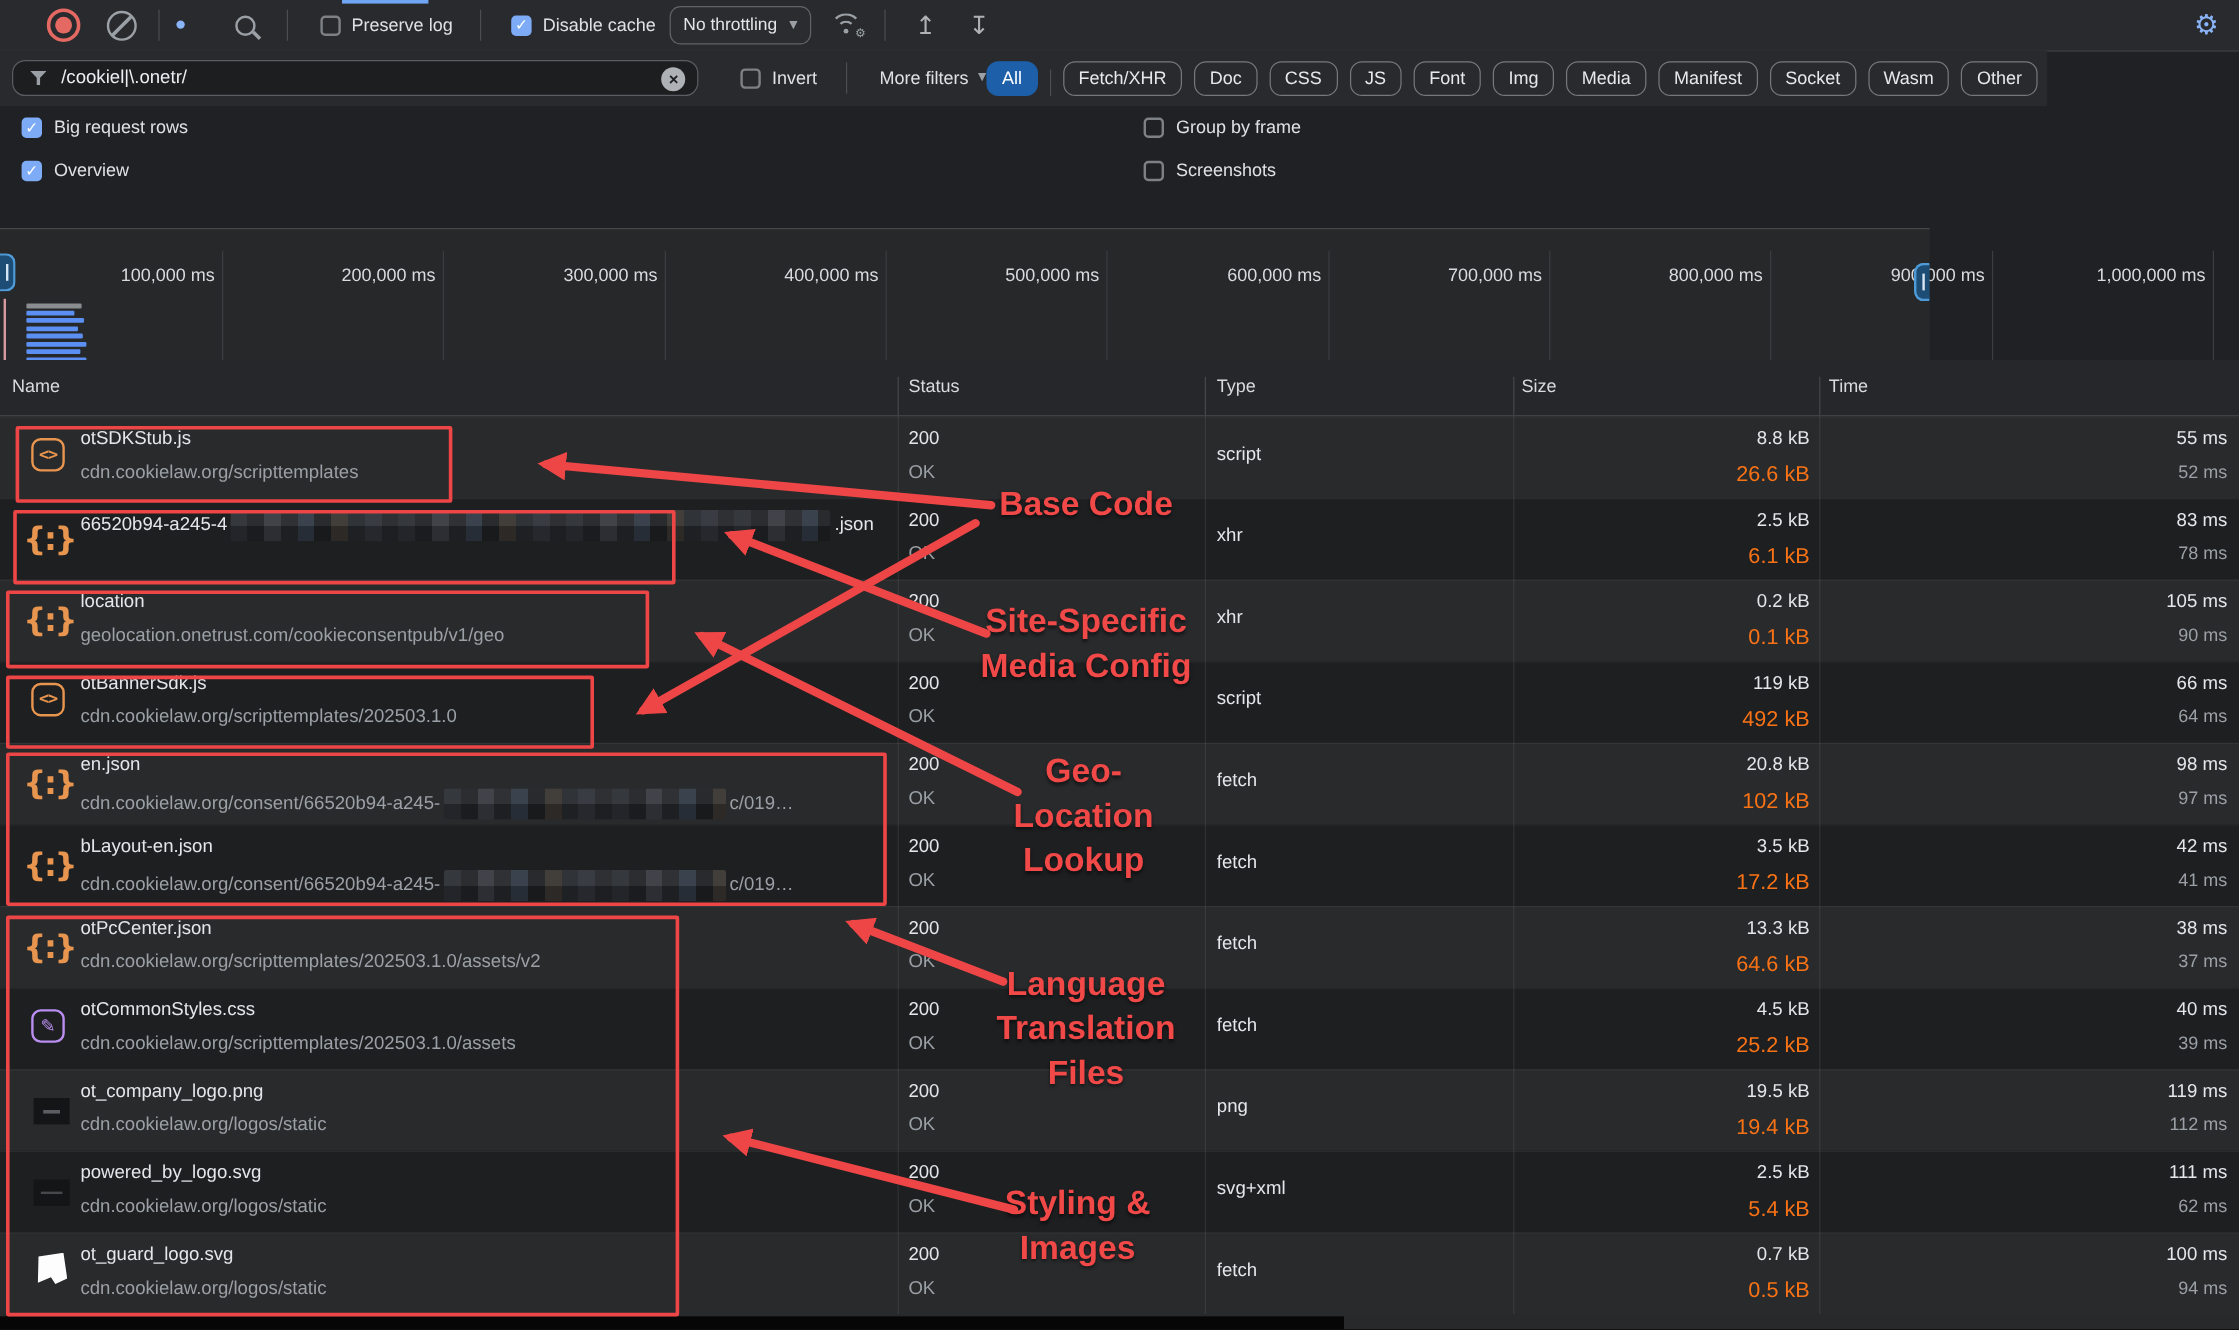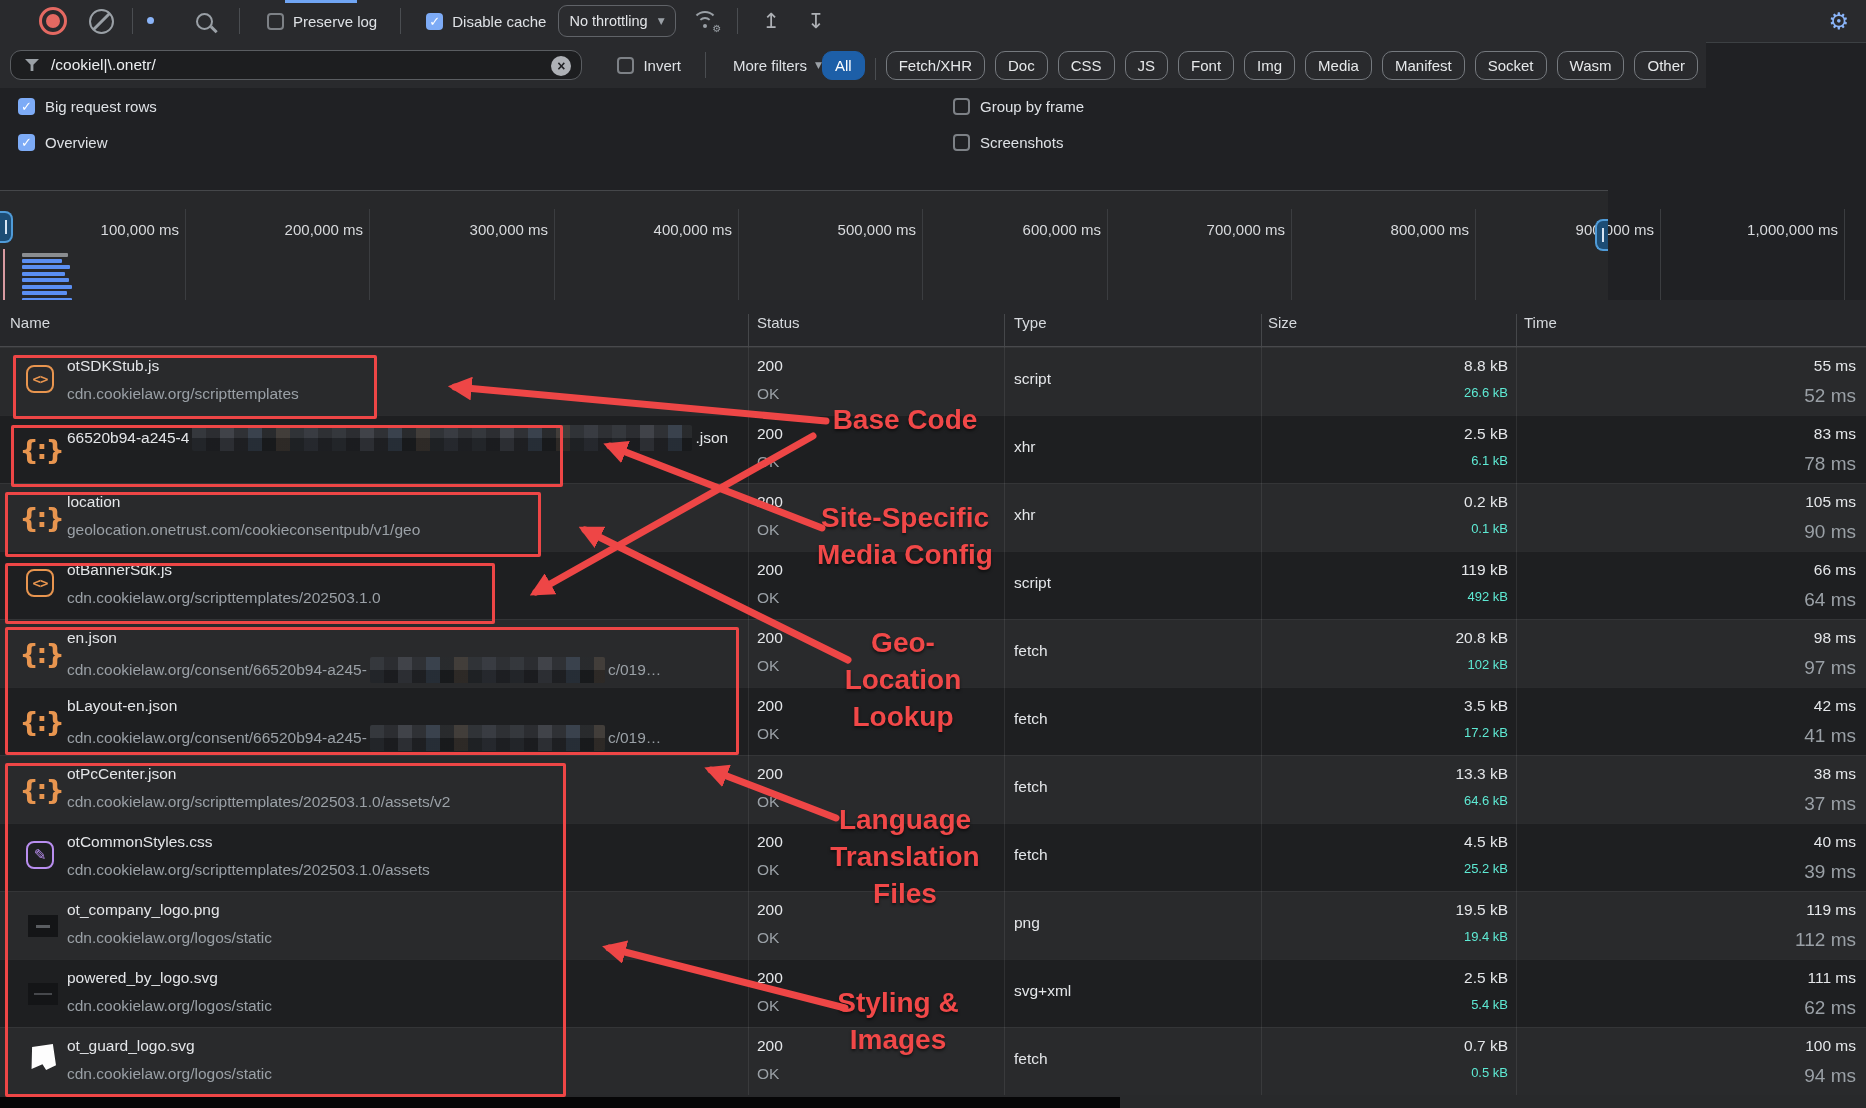--- a/index.html
+++ b/index.html
@@ -73,23 +73,23 @@
   .coldiv{position:absolute;top:347px;height:748px;width:1px;background:rgba(255,255,255,0.08);z-index:2;}
   .row{position:absolute;left:0;width:1866px;height:68px;border-top:1px solid rgba(255,255,255,0.055);box-sizing:border-box;}
   .row.sA{background:#292a2c;}
   .row.sB{background:#1e1f21;}
   .row .nm{position:absolute;left:67px;top:9px;font-size:15.5px;color:#e4e6e9;white-space:nowrap;display:flex;align-items:center;}
   .row .url{position:absolute;left:67px;top:37px;font-size:15.5px;color:#9aa0a6;white-space:nowrap;display:flex;align-items:center;}
   .row .st{position:absolute;left:757px;top:9px;font-size:15.5px;color:#e4e6e9;}
   .row .stok{position:absolute;left:757px;top:37px;font-size:15.5px;color:#9aa0a6;}
   .row .ty{position:absolute;left:1014px;top:22px;font-size:15.5px;color:#e4e6e9;}
   .row .sz{position:absolute;right:358px;top:9px;font-size:15.5px;color:#e4e6e9;text-align:center;}
-  .row .sz2{position:absolute;right:358px;top:37px;font-size:13px;color:#5eead4;}
+  .row .sz2{position:absolute;right:358px;top:37px;font-size:18px;color:#f97316;}
   .row .tm{position:absolute;right:10px;top:9px;font-size:15.5px;color:#e4e6e9;}
-  .row .tm2{position:absolute;right:10px;top:37px;font-size:19px;color:#9aa0a6;}
+  .row .tm2{position:absolute;right:10px;top:37px;font-size:15px;color:#9aa0a6;}
   .icon-sq{position:absolute;left:26px;top:17px;width:28px;height:28px;border:2.5px solid #e8954f;border-radius:8px;
            box-sizing:border-box;display:flex;align-items:center;justify-content:center;
            font-size:14px;font-weight:bold;color:#e8954f;letter-spacing:-1px;font-family:"DejaVu Sans Mono",monospace;}
   .icon-sq.purple{border-color:#b98ef0;color:#b98ef0;font-size:15px;font-family:"DejaVu Sans",sans-serif;letter-spacing:0;}
   .icon-br{position:absolute;left:24px;top:10px;width:34px;height:46px;display:flex;align-items:center;justify-content:center;
            font-size:27px;font-weight:bold;color:#e8954f;letter-spacing:-2px;font-family:"DejaVu Sans",sans-serif;}
   .thumb{position:absolute;left:28px;top:23px;width:30px;height:22px;background:#141517;display:flex;align-items:center;justify-content:center;}
   .thumb .mark{width:14px;height:3px;background:#5a5d61;}
   .thumb.shield{background:transparent;}
   .shieldshape{width:26px;height:26px;background:#fdfdfd;

